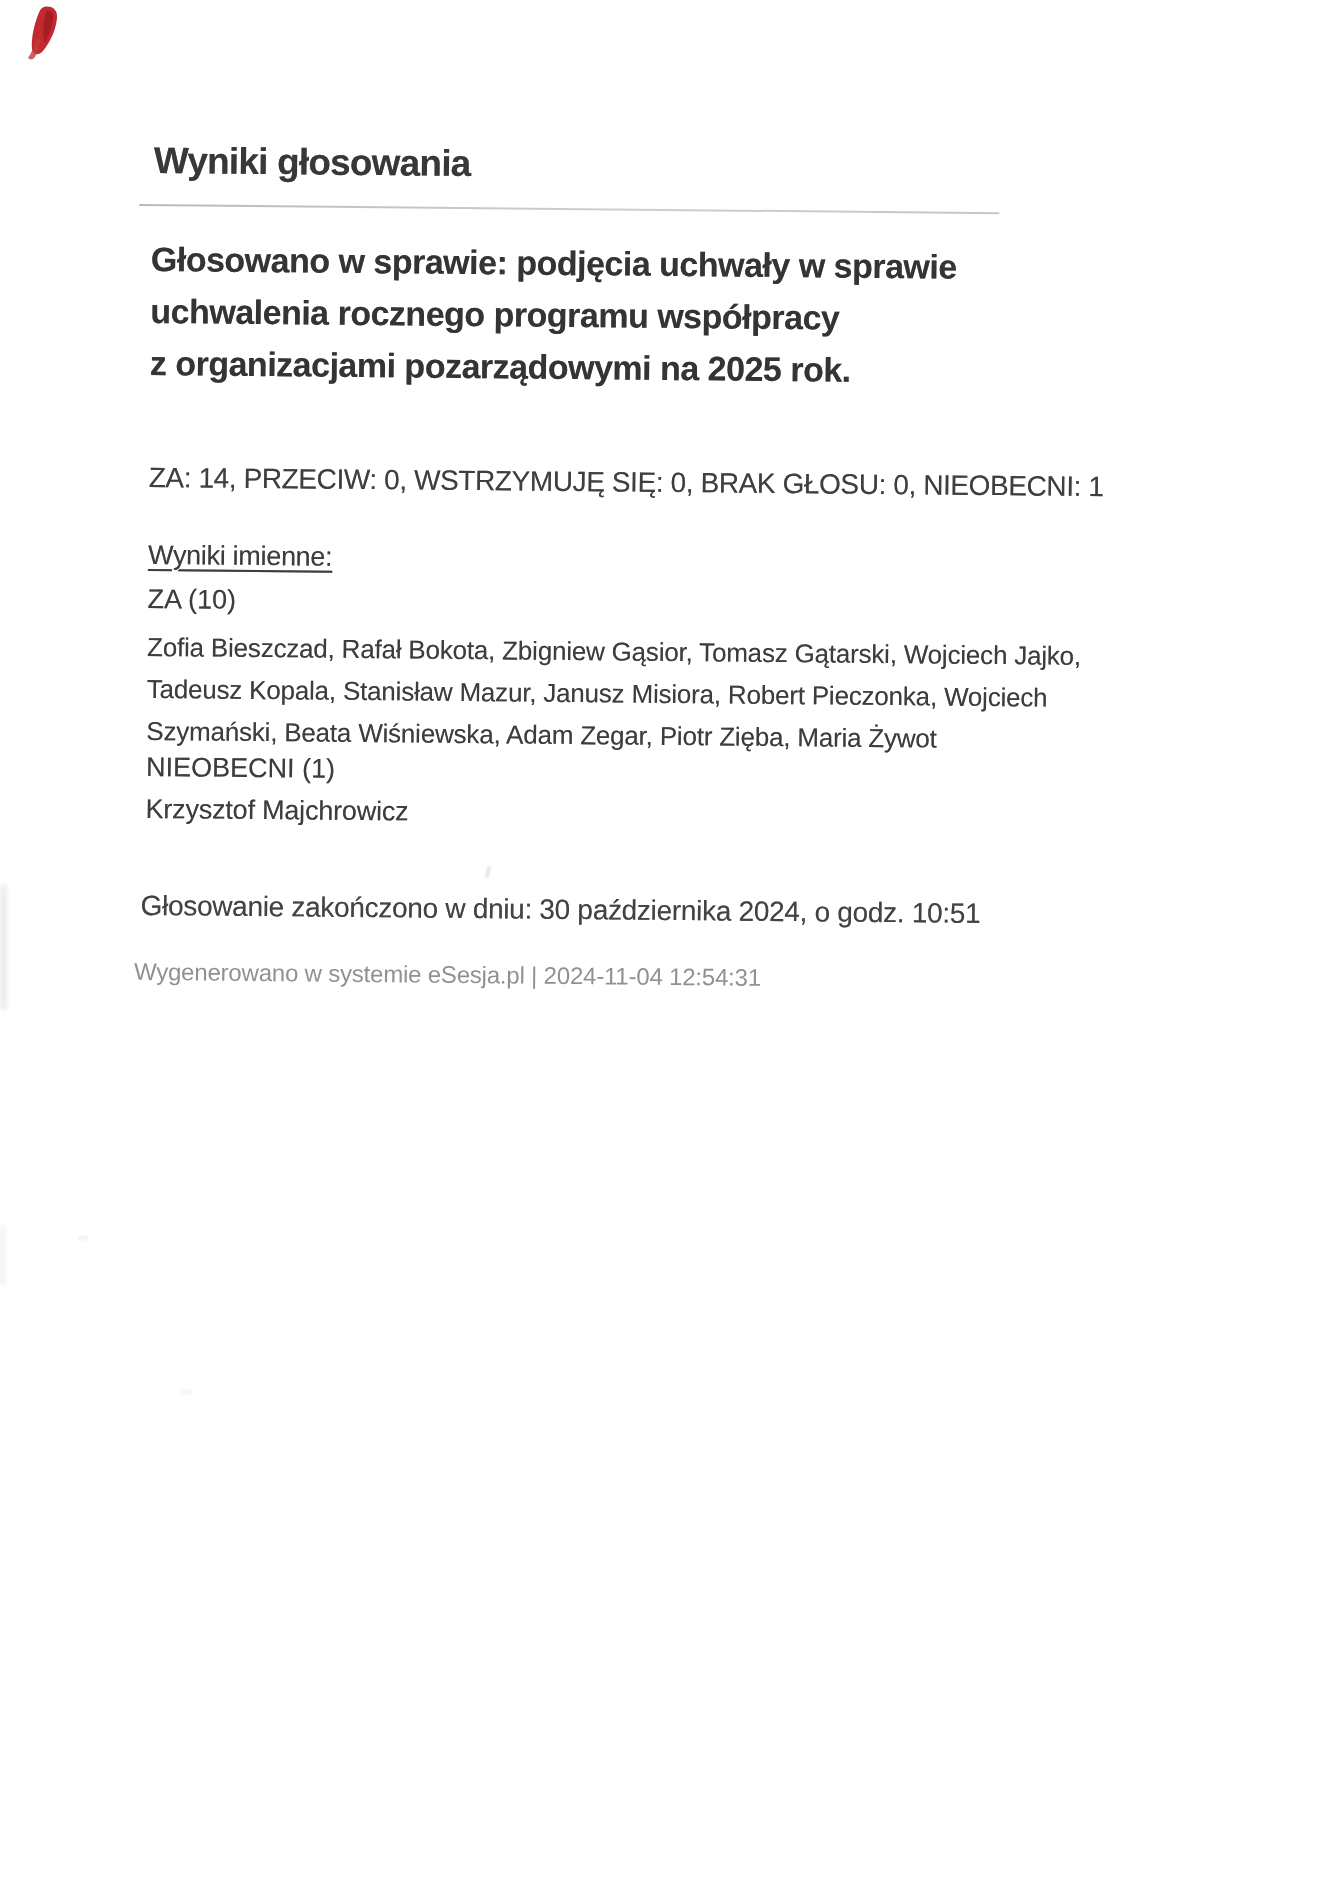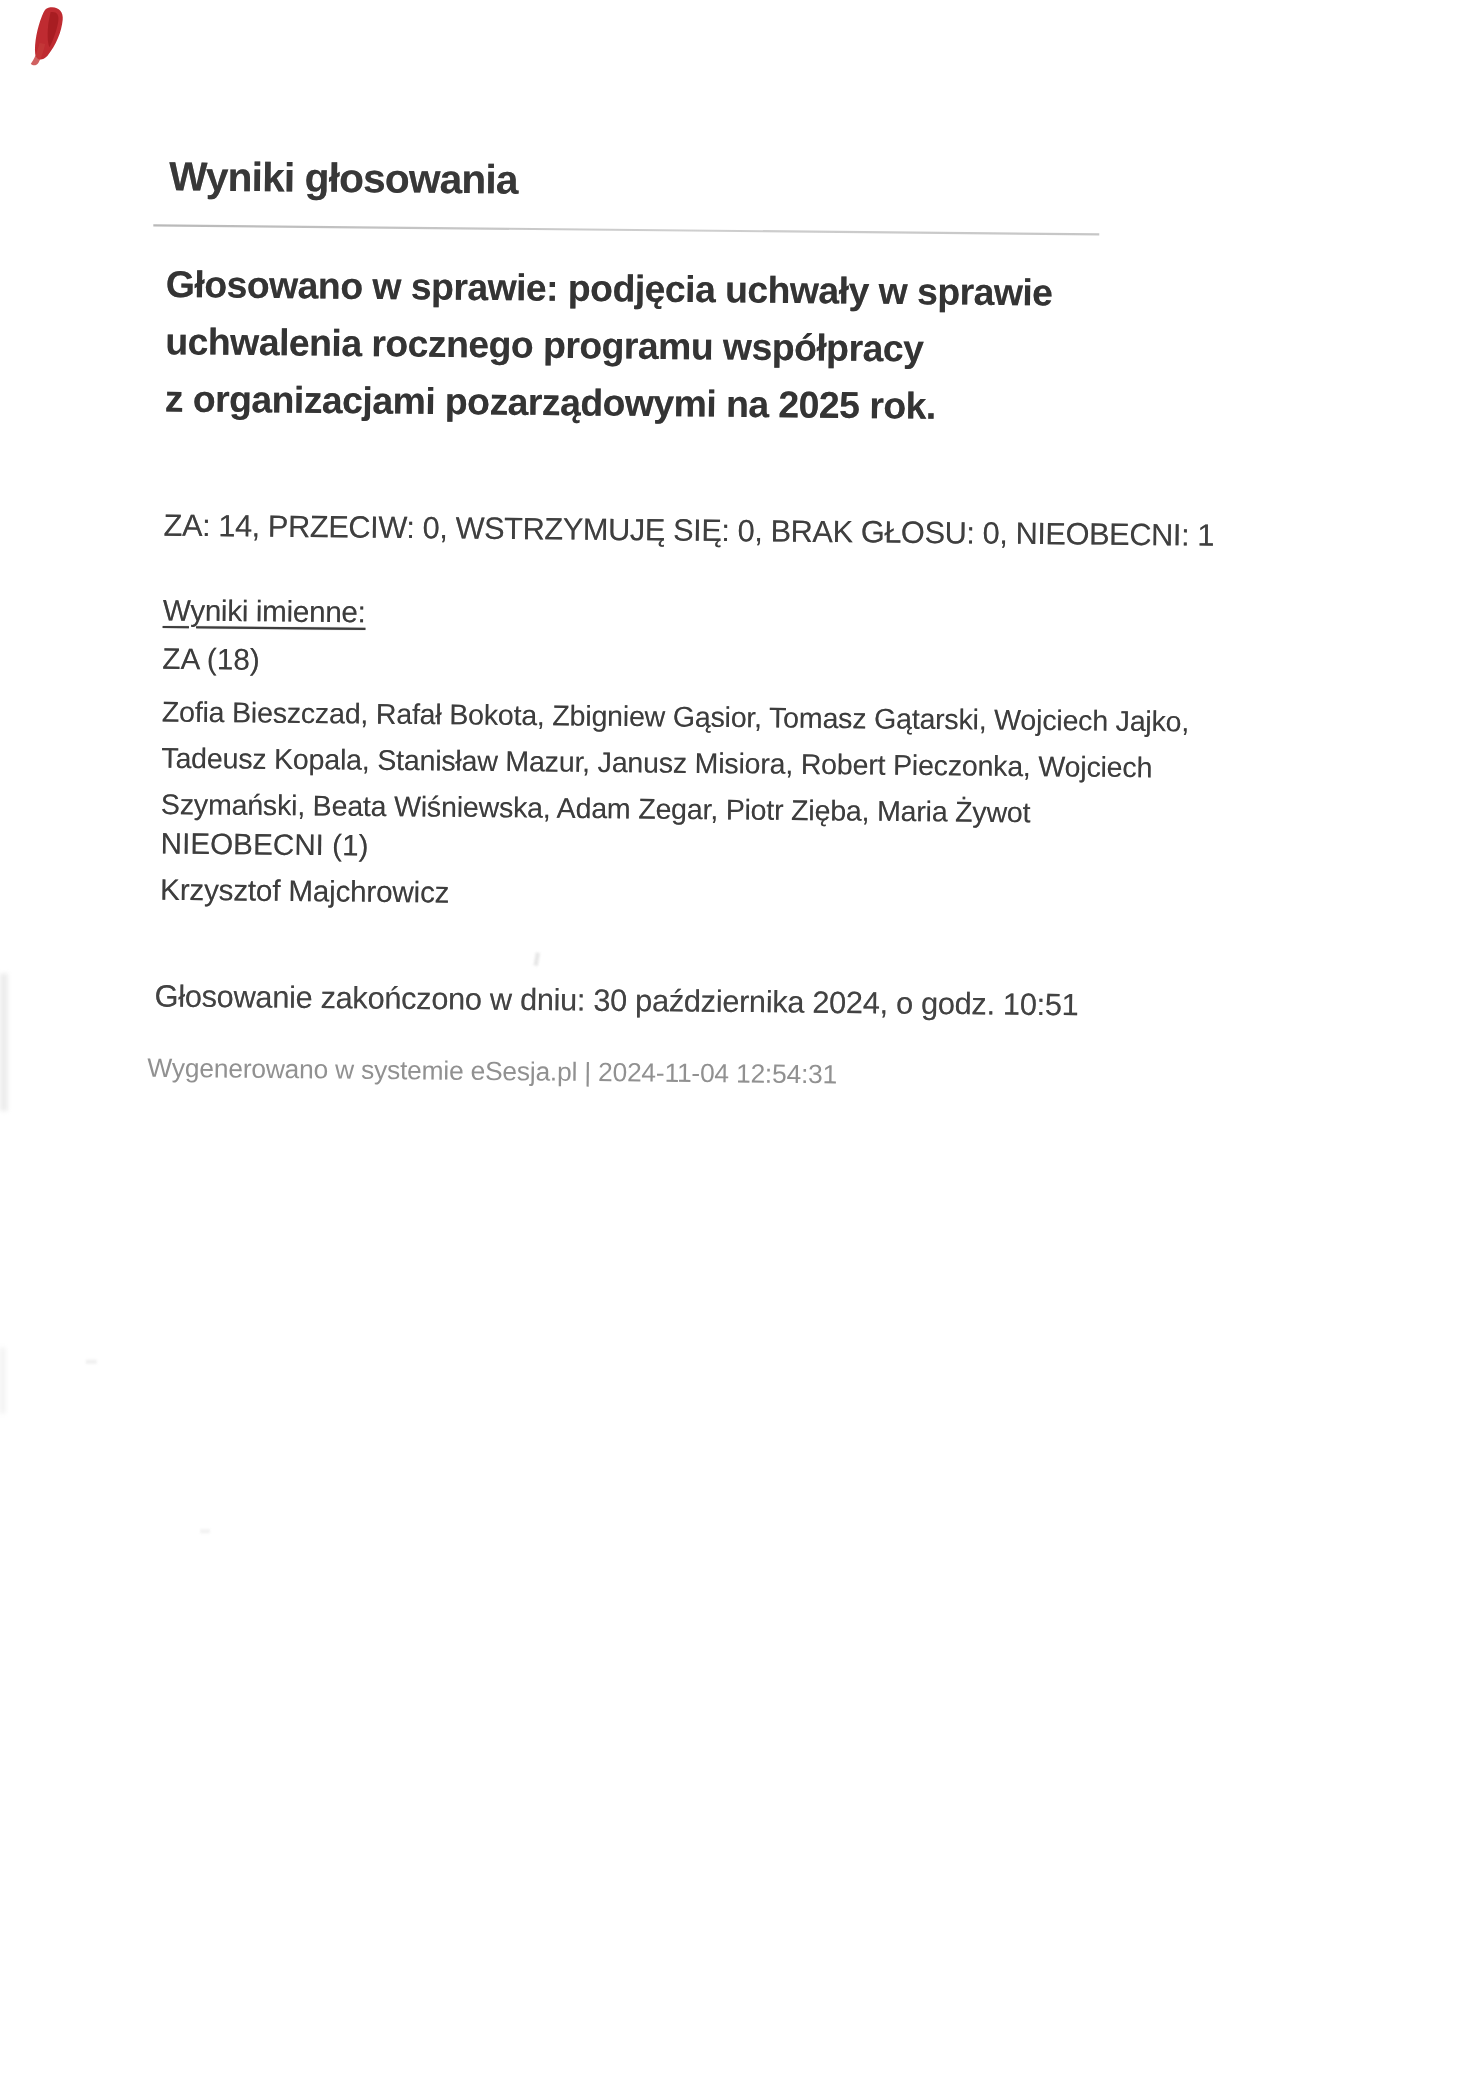--- a/index.html
+++ b/index.html
@@ -200,21 +200,21 @@
     <div class="heading">
       <div>Głosowano w sprawie: podjęcia uchwały w sprawie</div>
       <div>uchwalenia rocznego programu współpracy</div>
       <div>z organizacjami pozarządowymi na 2025 rok.</div>
     </div>
 
     <div class="summary-line">ZA: 14, PRZECIW: 0, WSTRZYMUJĘ SIĘ: 0, BRAK GŁOSU: 0, NIEOBECNI: 1</div>
 
     <div class="results-label">Wyniki imienne:</div>
 
-    <div class="za-label">ZA (18)</div>
+    <div class="za-label">ZA (10)</div>
 
     <div class="names-block">
       <div>Zofia Bieszczad, Rafał Bokota, Zbigniew Gąsior, Tomasz Gątarski, Wojciech Jajko,</div>
       <div>Tadeusz Kopala, Stanisław Mazur, Janusz Misiora, Robert Pieczonka, Wojciech</div>
       <div>Szymański, Beata Wiśniewska, Adam Zegar, Piotr Zięba, Maria Żywot</div>
     </div>
 
     <div class="absent-label">NIEOBECNI (1)</div>
 
     <div class="absent-name">Krzysztof Majchrowicz</div>

